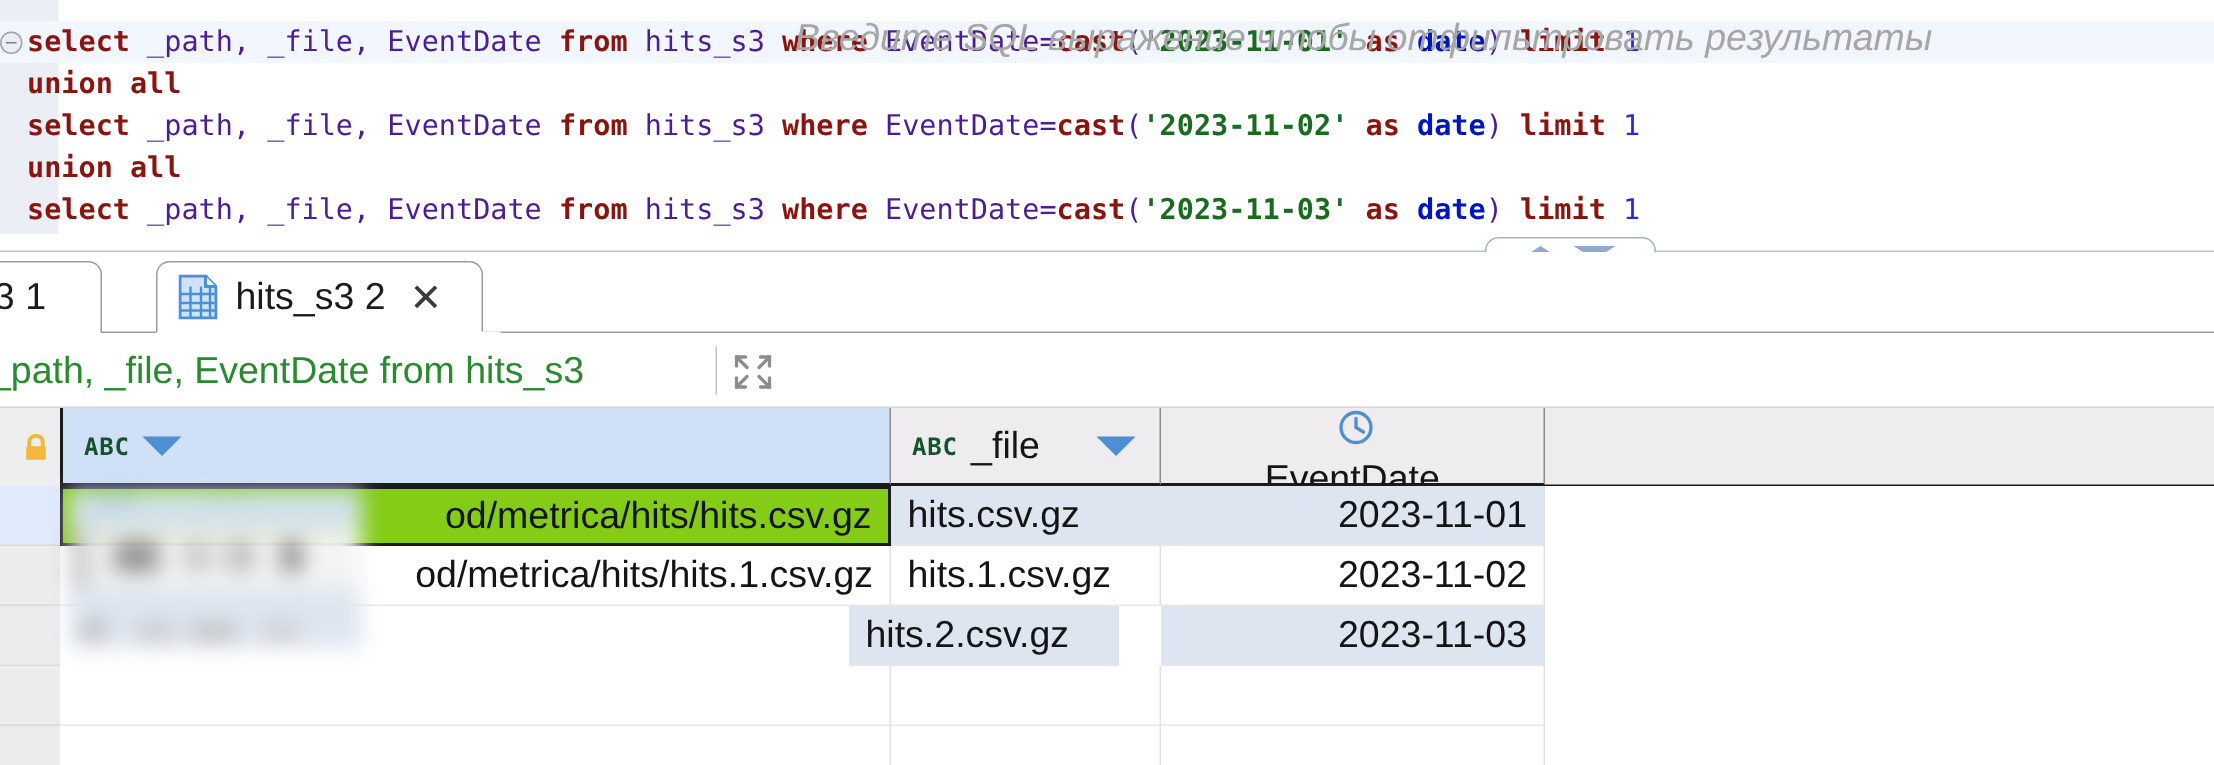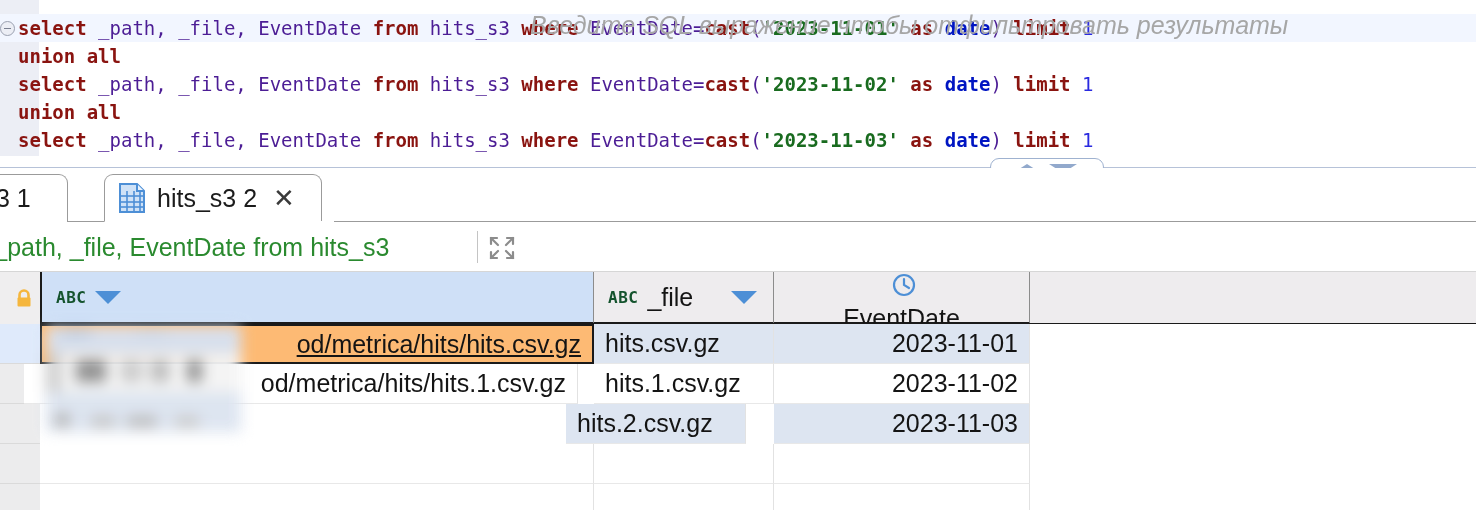--- a/index.html
+++ b/index.html
@@ -184,22 +184,22 @@
     font-size: 25px; color: #141414;
     display: flex; align-items: center;
     border-right: 1px solid #e2e2e2;
     border-bottom: 1px solid #e8e8e8;
     padding: 0 11px; white-space: nowrap; overflow: hidden;
   }
   .cell.right { justify-content: flex-end; }
   .stripe-a { background: #ffffff; }
   .stripe-b { background: #dde5f1; }
   .cell.selected {
-    background: #fdba74;
-    border: 2px solid #1a1a1a; border-right: 2px solid #1a1a1a; text-decoration: underline;
+    background: #84cc16;
+    border: 2px solid #1a1a1a; border-right: 2px solid #1a1a1a;
   }
   .rowsep-dark {
     position: absolute; left: 40px; width: 1436px; height: 1px;
     background: #1a1a1a;
   }
   .redact {
     position: absolute; pointer-events: none;
     filter: blur(7px);
     opacity: 0.95;
   }
@@ -316,21 +316,21 @@
           </div>
           <div class="cell stripe-b" style="left: 594px; width: 180px;">
             <span>hits.csv.gz</span>
           </div>
           <div class="cell right stripe-b" style="left: 774px; width: 256px;">
             <span>2023-11-01</span>
           </div>
         </div>
         <div class="body-row" style="top: 92px;">
           <div class="rh"></div>
-          <div class="cell right stripe-a" style="left: 24px; width: 554px; justify-content: flex-end;">
+          <div class="cell right stripe-a" style="left: 40px; width: 554px; justify-content: flex-end;">
             <span>оd/metrica/hits/hits.1.csv.gz</span>
           </div>
           <div class="cell stripe-a" style="left: 594px; width: 180px;">
             <span>hits.1.csv.gz</span>
           </div>
           <div class="cell right stripe-a" style="left: 774px; width: 256px;">
             <span>2023-11-02</span>
           </div>
         </div>
         <div class="body-row" style="top: 132px;">

